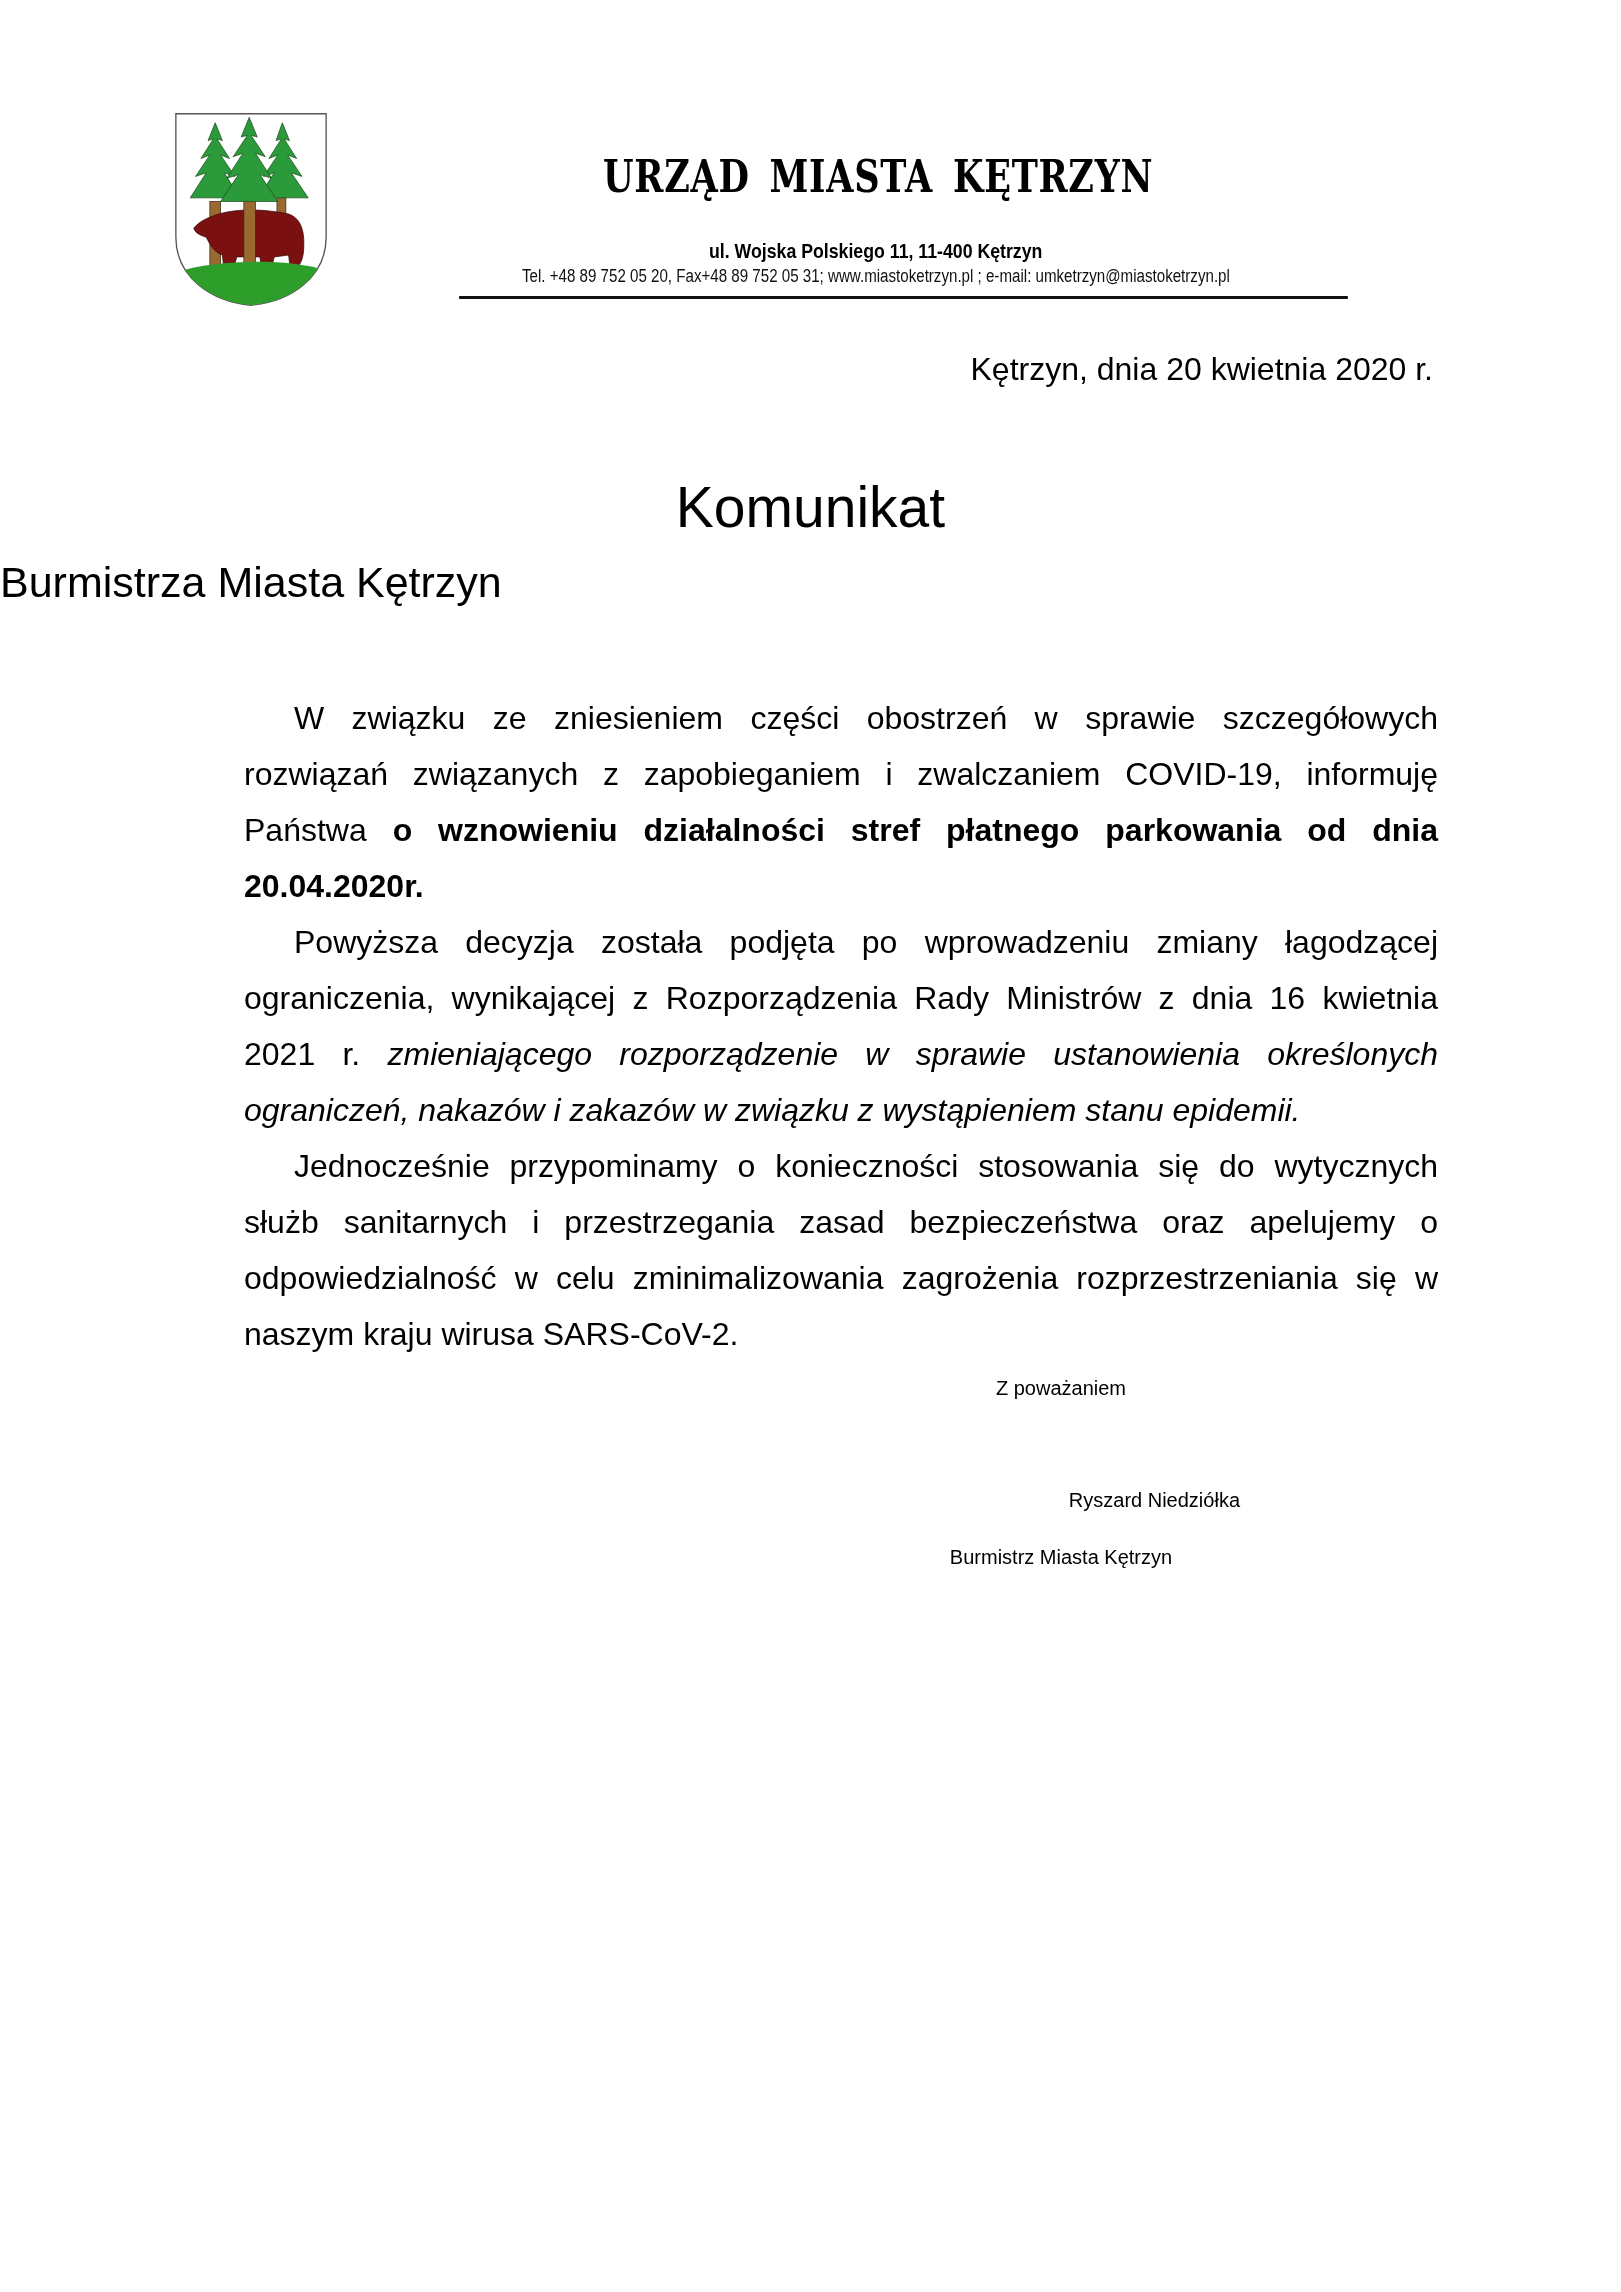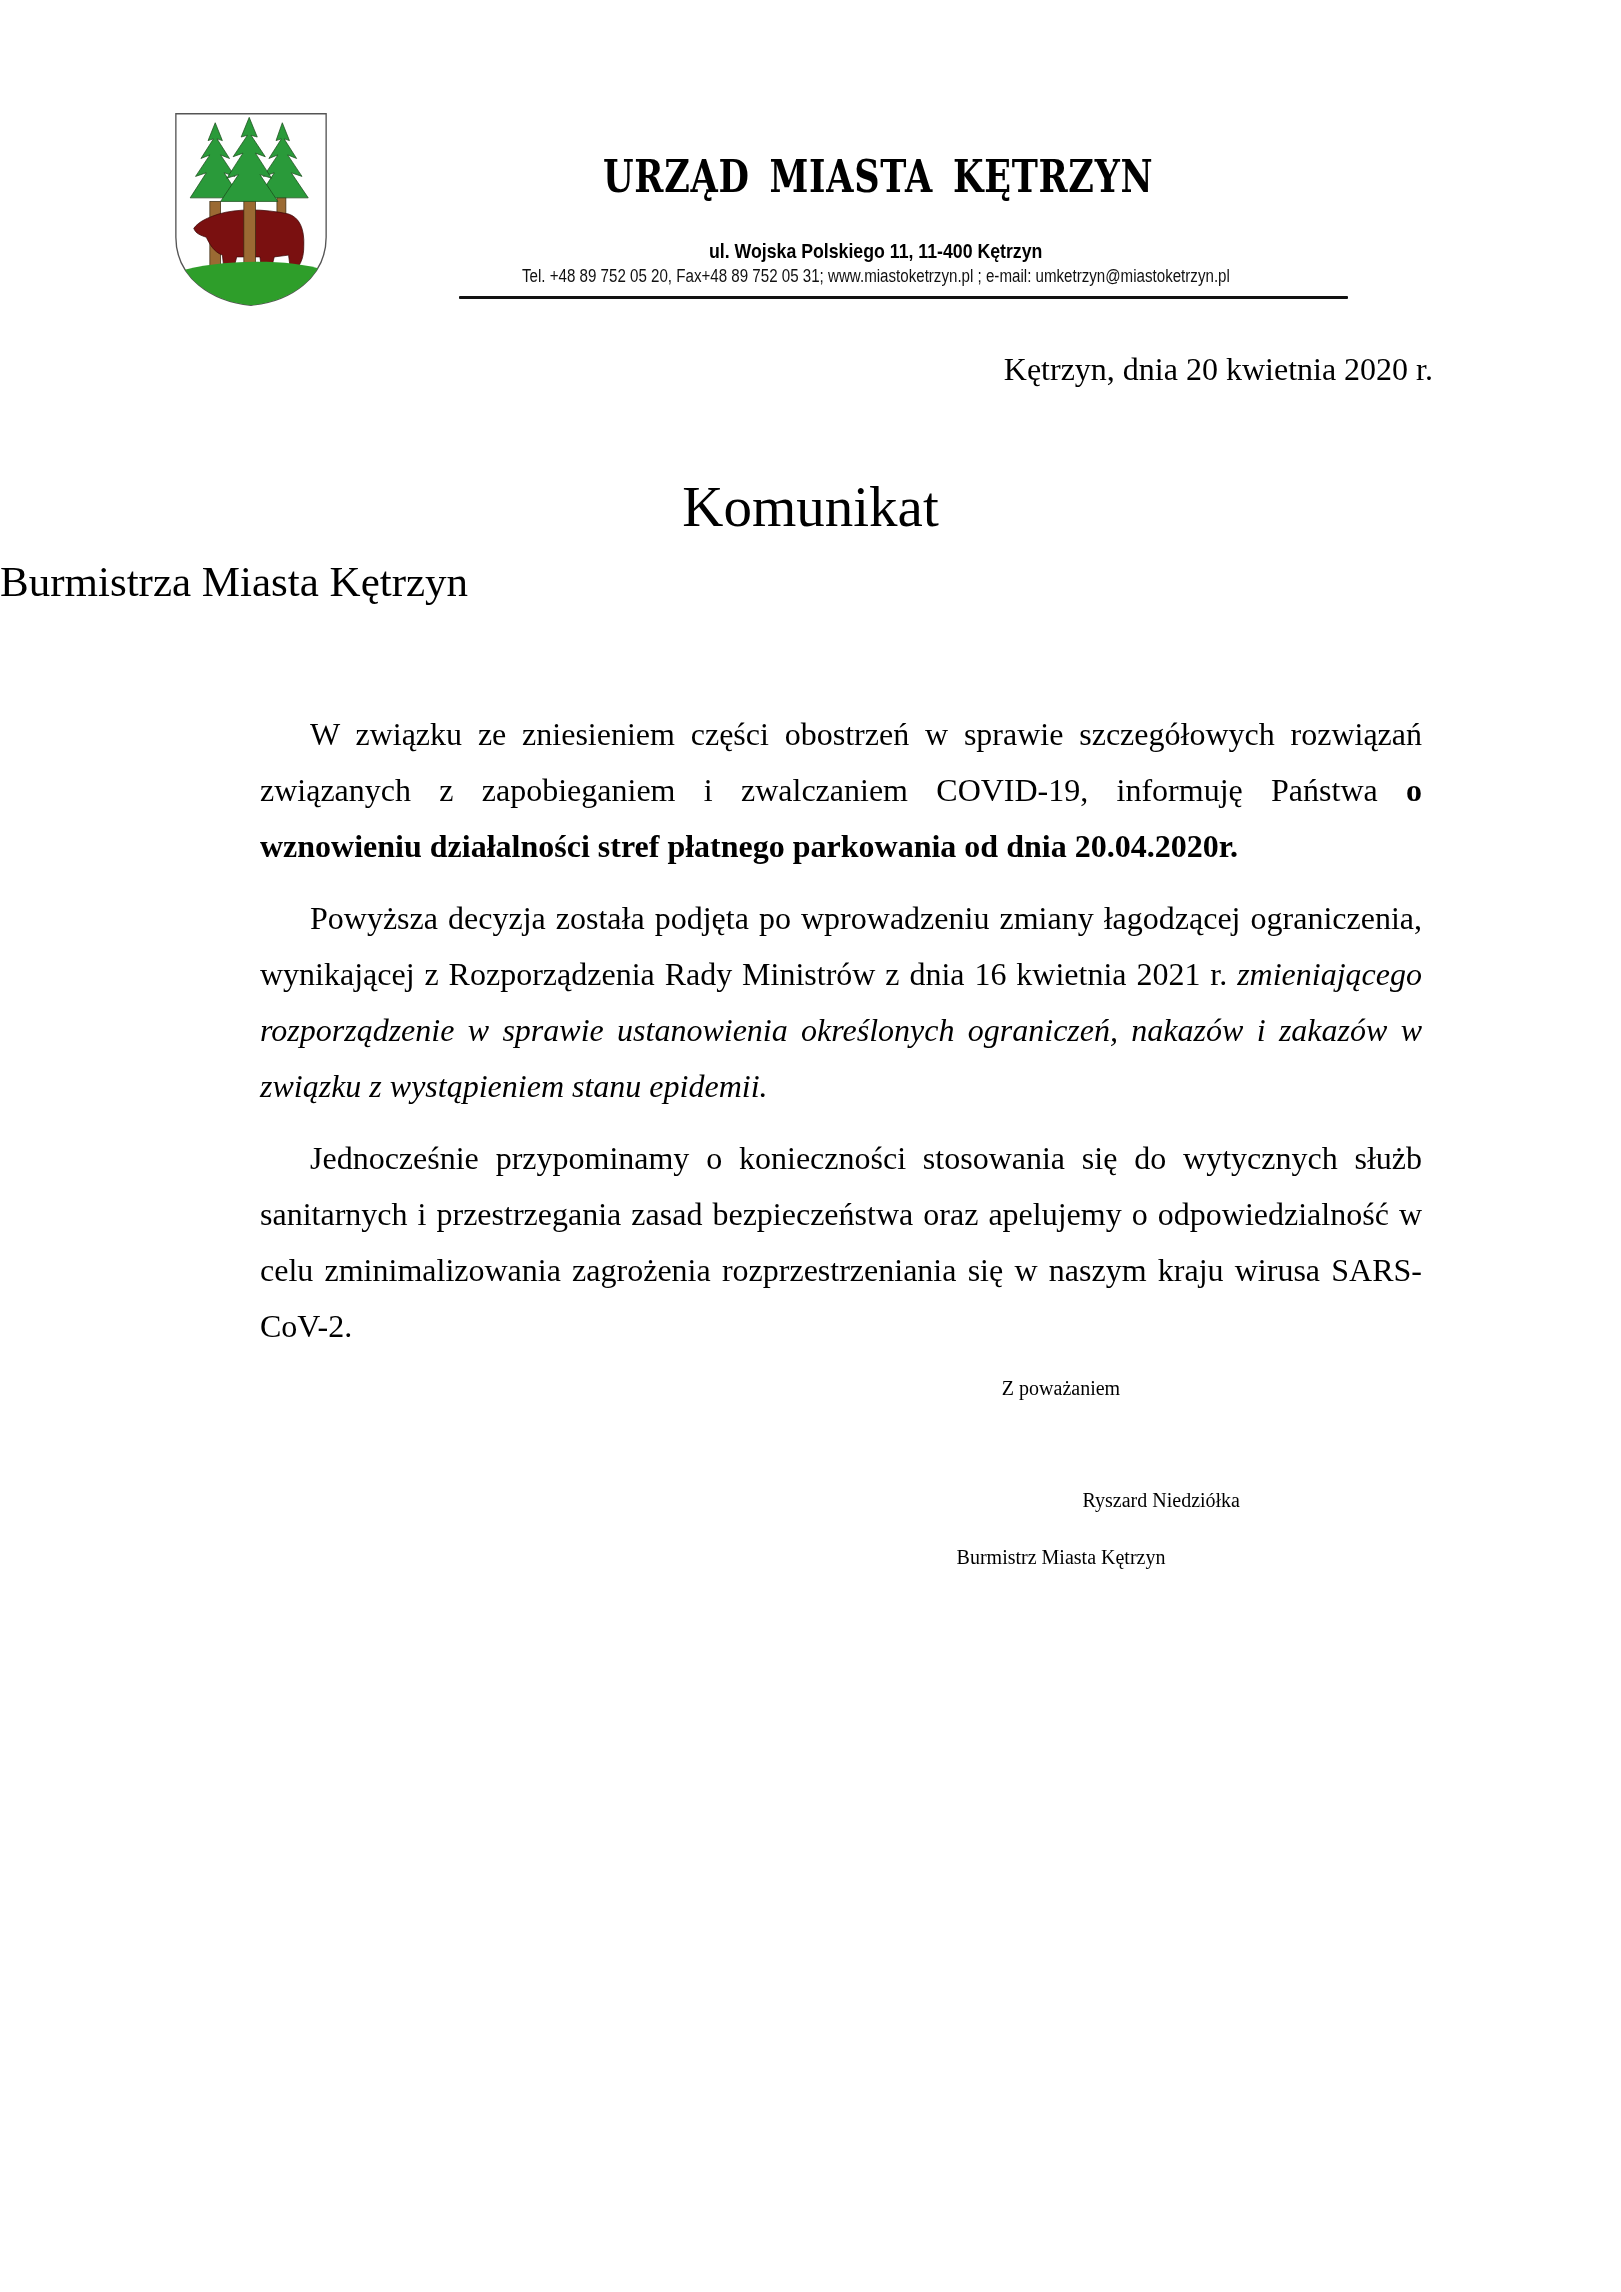--- a/index.html
+++ b/index.html
@@ -23,32 +23,32 @@
       transform: scaleX(0.86); transform-origin: left center;
     }
     .hdr-contact {
       position: absolute; left: 522px; top: 266px; white-space: nowrap;
       font-family: "Liberation Sans", sans-serif;
       font-size: 18px; line-height: 21.5px; color: #111;
       transform: scaleX(0.84); transform-origin: left center;
     }
     .hdr-rule { position: absolute; left: 459px; top: 296px; width: 889px; height: 2.7px; background: #111; border-radius: 0.9px; }
 
-    .serif { font-family: Liberation Serif, serif; }
+    .serif { font-family: Liberation Sans, sans-serif; }
 
     .date-line { position: absolute; right: 188px; top: 351px; font-size: 32px; line-height: 36px; white-space: nowrap; }
 
     .title-1 { position: absolute; left: 0; width: 1621px; top: 482px; text-align: center; font-size: 57px; line-height: 50px; padding-right: 0; }
     .title-2 { position: absolute; left: 0; width: 1621px; top: 557px; text-align: left; font-size: 43px; line-height: 50px; }
 
     .body-text {
       position: absolute; left: 244px; top: 690px; width: 1194px;
       font-size: 32px; line-height: 56px; text-align: justify;
     }
-    .body-text p { margin: 16px; text-indent: 50px; }
+    .body-text p { margin: 0; text-indent: 50px; }
     .body-text b { font-weight: bold; }
     .body-text i { font-style: italic; }
 
     .sig { position: absolute; left: 882px; width: 358px; text-align: center; font-size: 20px; line-height: 36px; white-space: nowrap; }
     .sig-closing { top: 1370px; }
     .sig-name { top: 1482px; text-align: right; }
     .sig-role { top: 1539px; }
   </style>
 </head>
 <body>

